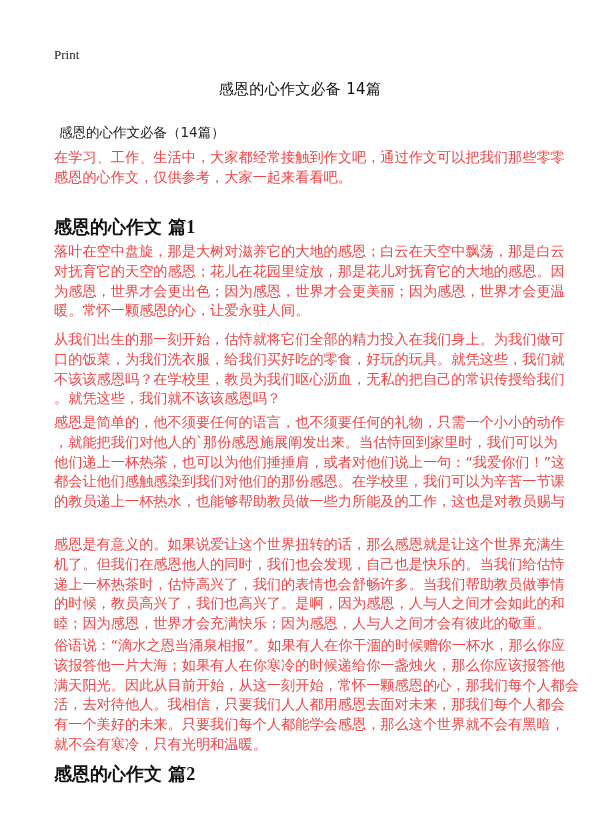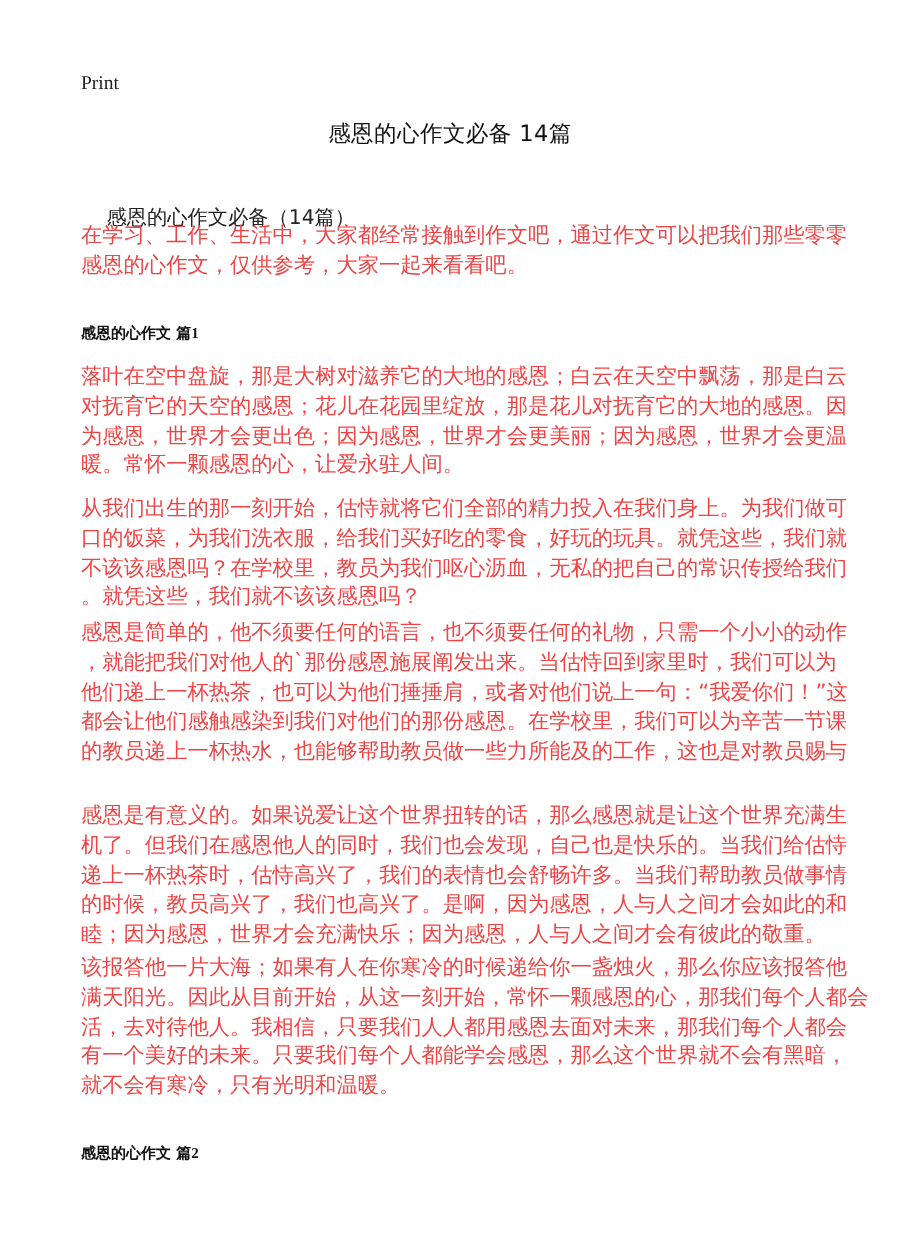--- a/index.html
+++ b/index.html
@@ -42,40 +42,40 @@
     margin: 0;
     color: #111;
     letter-spacing: 0.3px;
   }
   .doc-subtitle {
     position: absolute;
     left: 54px;
     top: 119px;
     font-size: 13.5px;
     color: #222;
-    margin: 17px;
+    margin: 5px;
   }
   .para {
     position: absolute;
     left: 54px;
     width: 500px;
     margin: 0;
     font-size: 14.2px;
     line-height: 19.8px;
     color: #ef4444;
   }
   .para .line {
     display: block;
     white-space: nowrap;
   }
   .section-heading {
     position: absolute;
     left: 54px;
     margin: 0;
-    font-size: 10px;
+    font-size: 18px;
     font-weight: bold;
     color: #111;
   }
   .section-heading .num {
     font-family: "Liberation Serif", serif;
     font-weight: bold;
   }
 </style>
 </head>
 <body>
@@ -121,20 +121,21 @@
 
   <p class="para" style="top:535px;">
     <span class="line">感恩是有意义的。如果说爱让这个世界扭转的话，那么感恩就是让这个世界充满生</span>
     <span class="line">机了。但我们在感恩他人的同时，我们也会发现，自己也是快乐的。当我们给估恃</span>
     <span class="line">递上一杯热茶时，估恃高兴了，我们的表情也会舒畅许多。当我们帮助教员做事情</span>
     <span class="line">的时候，教员高兴了，我们也高兴了。是啊，因为感恩，人与人之间才会如此的和</span>
     <span class="line">睦；因为感恩，世界才会充满快乐；因为感恩，人与人之间才会有彼此的敬重。</span>
   </p>
 
   <p class="para" style="top:636px;">
+    <span class="line">俗语说：“滴水之恩当涌泉相报”。如果有人在你干涸的时候赠你一杯水，那么你应</span>
     <span class="line">该报答他一片大海；如果有人在你寒冷的时候递给你一盏烛火，那么你应该报答他</span>
     <span class="line">满天阳光。因此从目前开始，从这一刻开始，常怀一颗感恩的心，那我们每个人都会</span>
     <span class="line">活，去对待他人。我相信，只要我们人人都用感恩去面对未来，那我们每个人都会</span>
     <span class="line">有一个美好的未来。只要我们每个人都能学会感恩，那么这个世界就不会有黑暗，</span>
     <span class="line">就不会有寒冷，只有光明和温暖。</span>
   </p>
 
   <h2 class="section-heading" style="top:762px;">
     <span>感恩的心作文 篇</span><span class="num">2</span>
   </h2>

